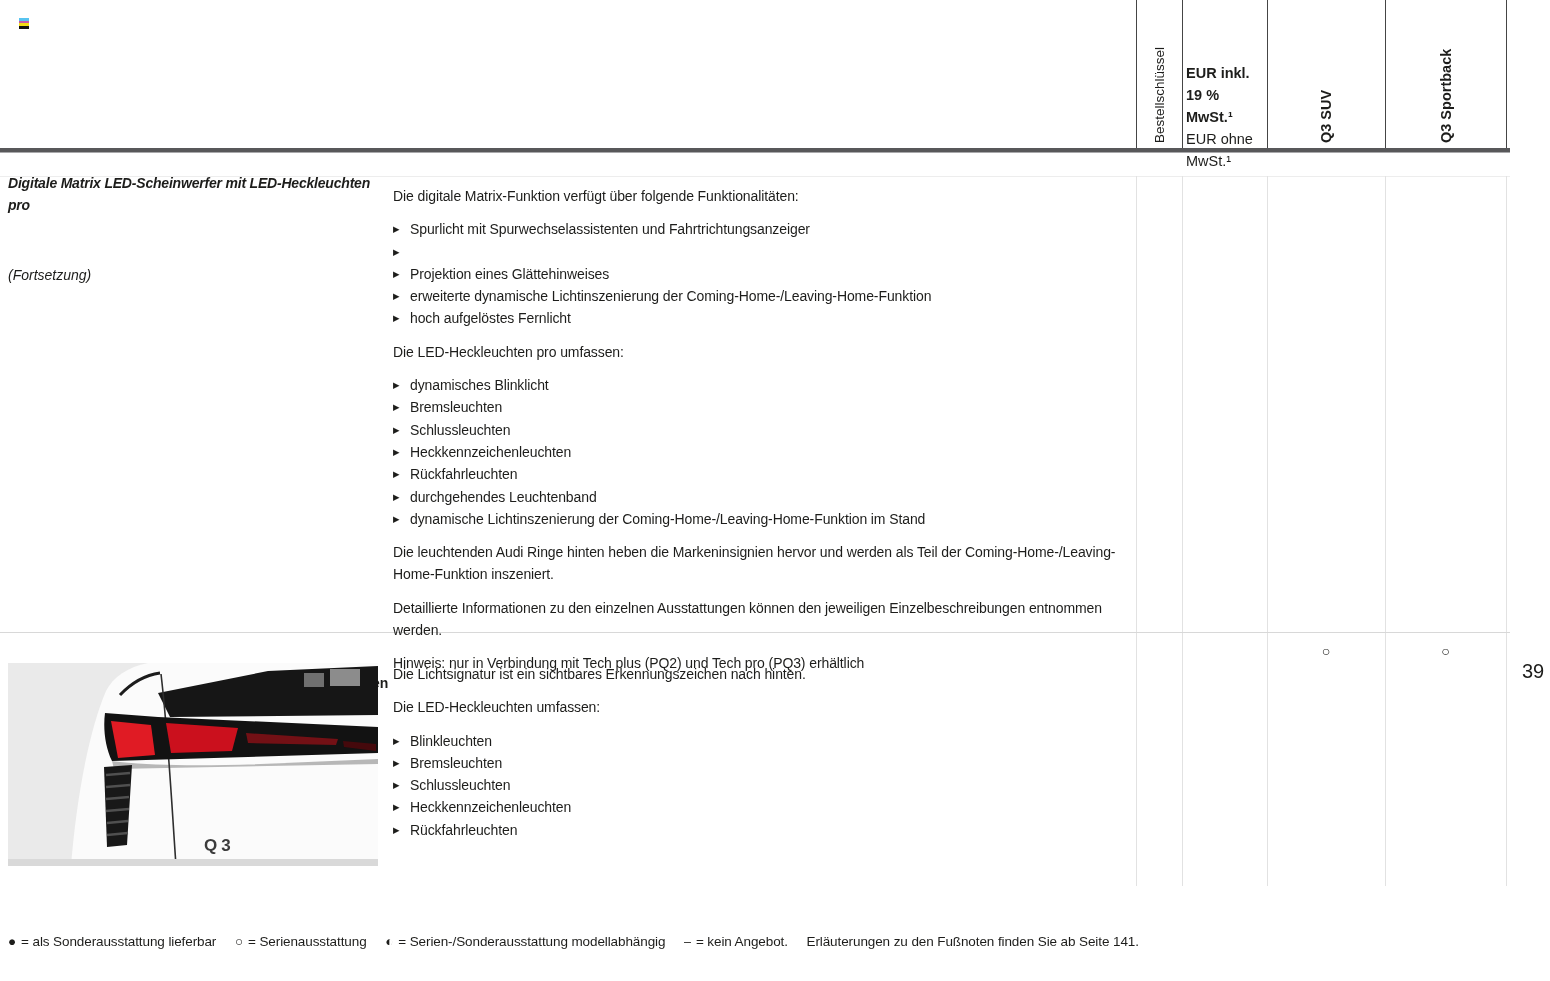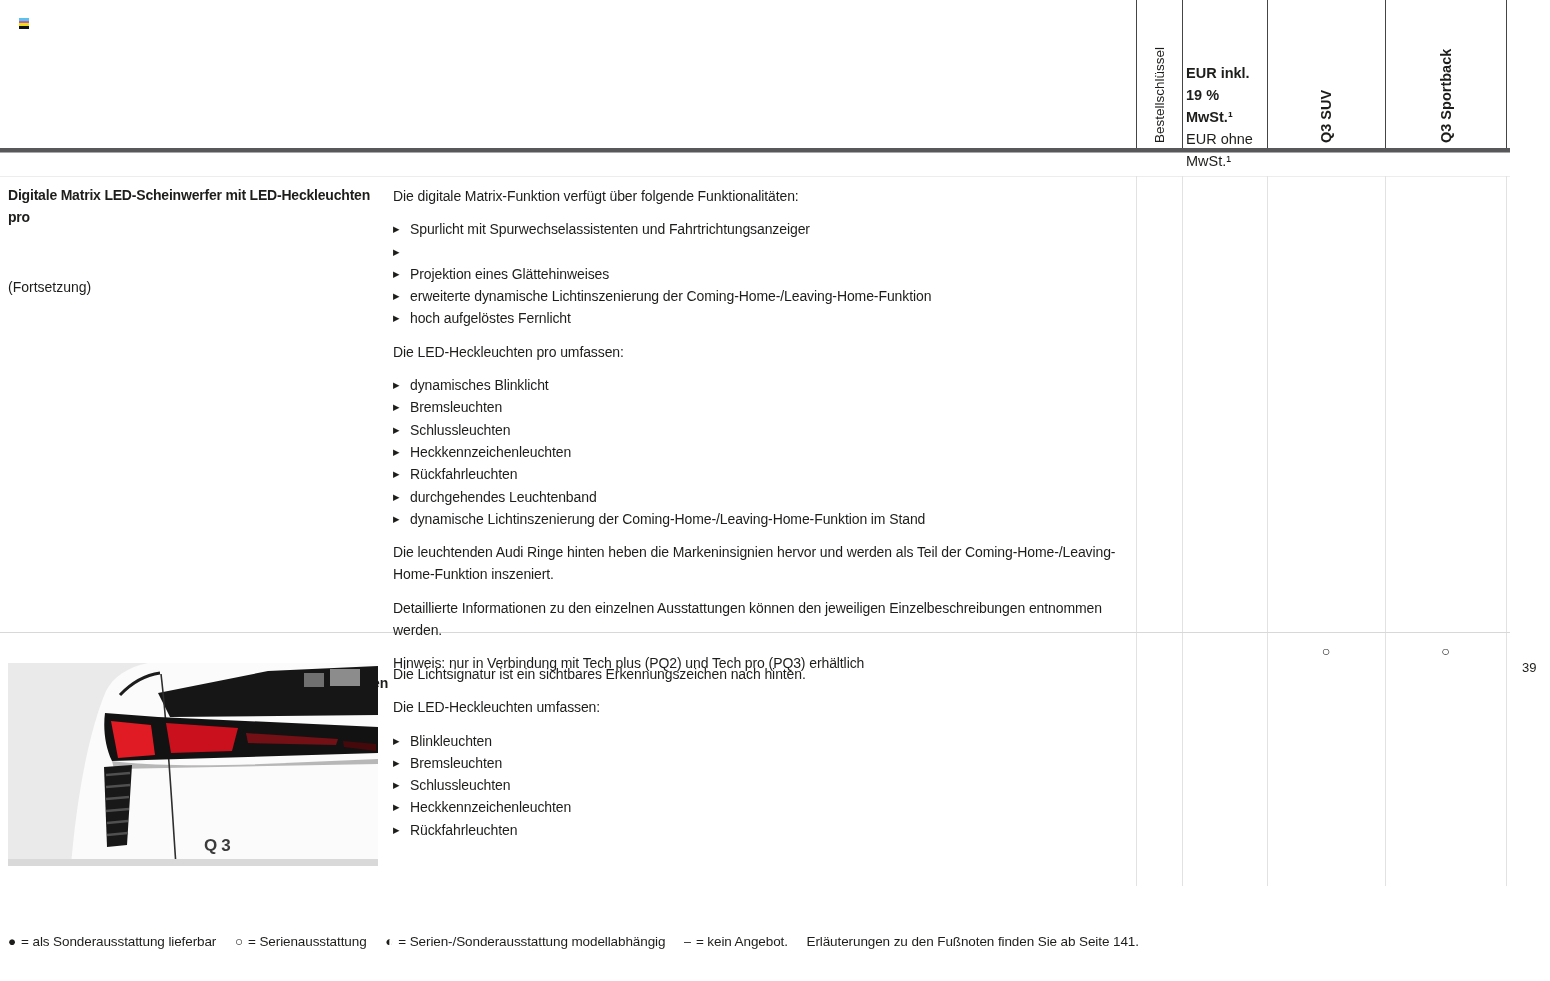--- a/index.html
+++ b/index.html
@@ -47,21 +47,21 @@
                letter-spacing: -0.1px; }
   .text-col p { line-height: 22.3px; margin: 0 0 11px 0; }
   .bullet-list { margin: 0 0 11px 0; padding: 0; list-style: none; }
   .bullet { display: flex; line-height: 22.3px; }
   .bullet-icon { width: 17px; flex: 0 0 17px; font-size: 8.5px; color: #1d1d1b; }
 
   
   .marker-cell { position: absolute; top: 640px; height: 22px; line-height: 22px;
                  text-align: center; font-size: 14px; }
 
-  .page-number { position: absolute; left: 1522px; top: 660px; font-size: 13px; }
+  .page-number { position: absolute; left: 1522px; top: 660px; font-size: 20px; }
 
   
   .footer-legend { position: absolute; left: 8px; top: 933px; font-size: 13.5px;
                    line-height: 18px; white-space: nowrap; letter-spacing: -0.1px; }
   .legend-item { margin-right: 15px; }
   .legend-sym { margin-right: 5px; }
   .legend-sym.small { font-size: 12.5px; }
 
   
   .car-image { position: absolute; left: 8px; top: 663px; width: 370px; height: 203px; }
@@ -95,21 +95,21 @@
   <div class="rot-label" style="left:1148px; top:2px;">Bestellschlüssel</div>
   <div class="price-head">
     <div class="b">EUR inkl.</div>
     <div class="b">19 % MwSt.¹</div>
     <div>EUR ohne</div>
     <div>MwSt.¹</div>
   </div>
   <div class="rot-label bold" style="left:1314px; top:2px;">Q3 SUV</div>
   <div class="rot-label bold" style="left:1434px; top:2px;">Q3 Sportback</div>
 
-  <div class="left-col" style="top:184px;">
+  <div class="left-col" style="top:172px;font-style:italic;">
     <div class="row-title">Digitale Matrix LED-Scheinwerfer mit LED-Heckleuchten pro</div>
     <div class="row-subtitle">(Fortsetzung)</div>
   </div>
 
   <div class="text-col" style="top:185px;">
     <p>Die digitale Matrix-Funktion verfügt über folgende Funktionalitäten:</p>
     <ul class="bullet-list">
       <li class="bullet">
           <span class="bullet-icon">▶</span>
           <span>Spurlicht mit Spurwechselassistenten und Fahrtrichtungsanzeiger</span>

